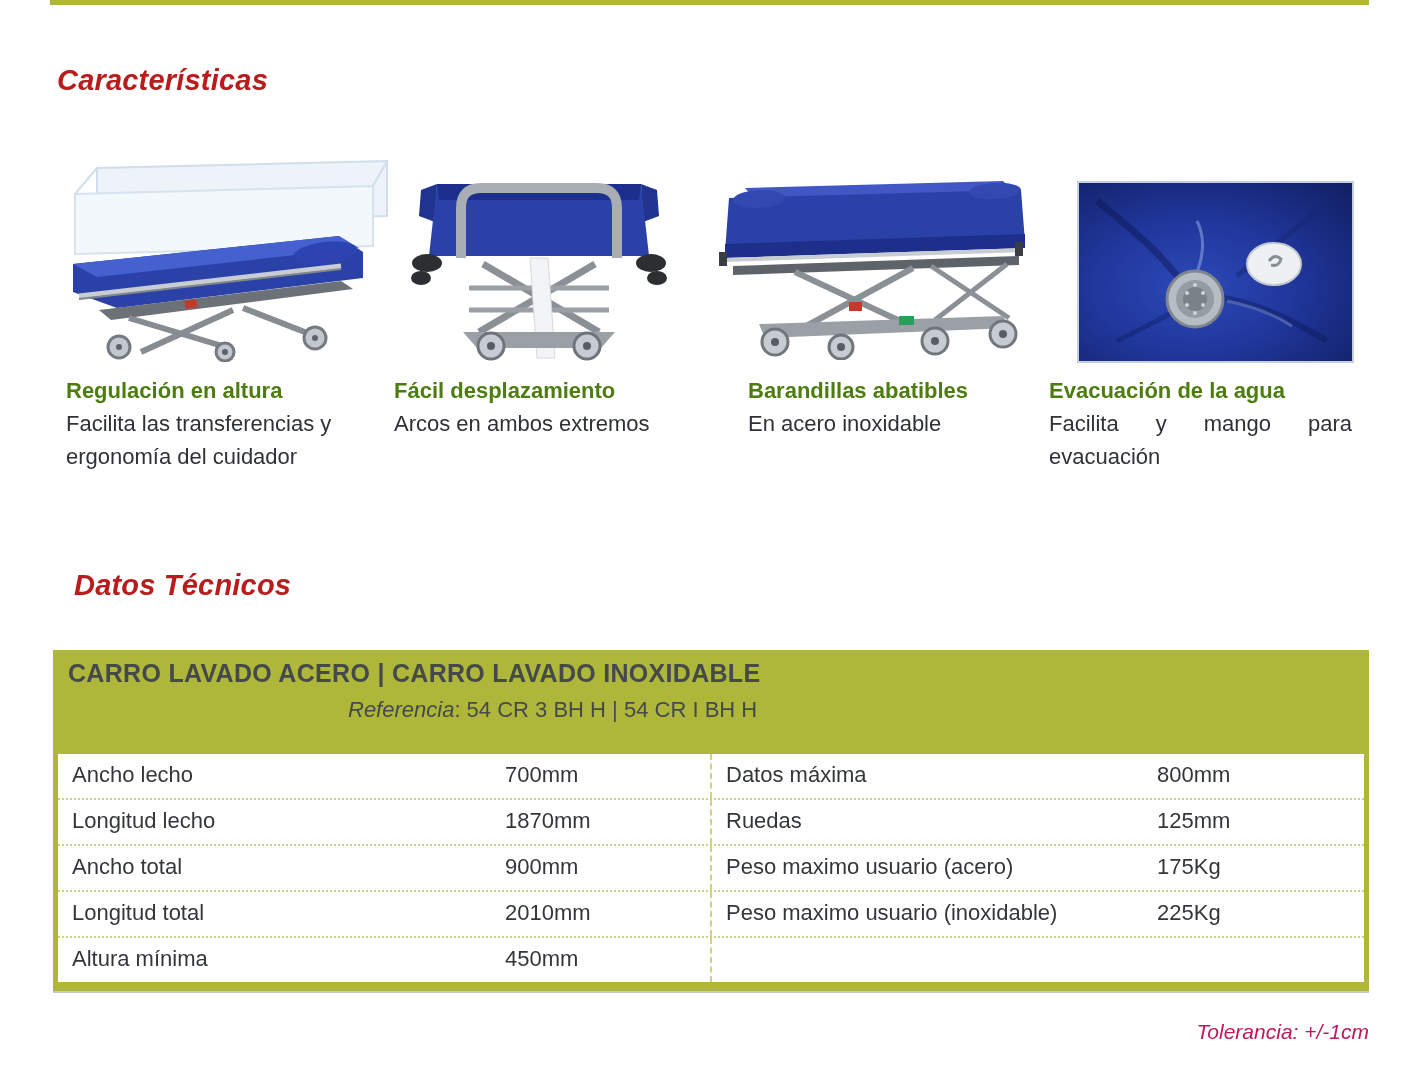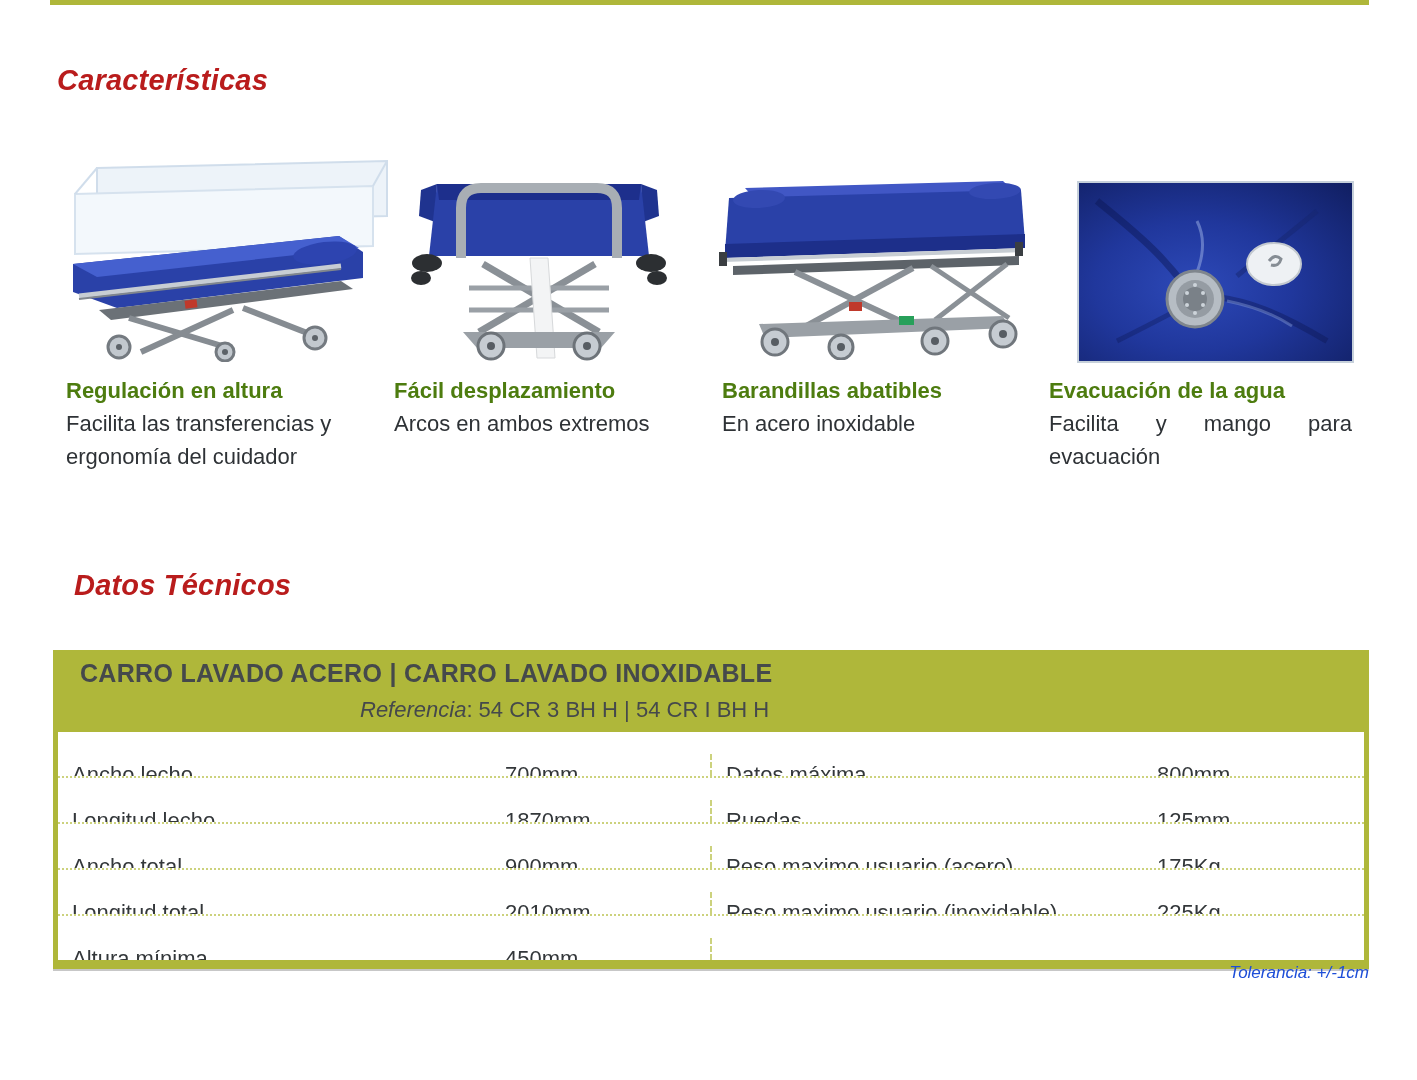--- a/index.html
+++ b/index.html
@@ -16,39 +16,39 @@
   #fig1{left:57px;top:160px;width:332px;height:202px;}
   #fig2{left:403px;top:160px;width:272px;height:202px;}
   #fig3{left:703px;top:166px;width:334px;height:194px;}
   #fig4{left:1077px;top:181px;width:277px;height:182px;}
   figure svg{display:block;width:100%;height:100%;}
 
   .caption{position:absolute;top:374px;font-size:22px;line-height:33px;color:#2e3236;}
   .caption .cap-title{font-weight:700;color:#4d7c0f;}
   #cap1{left:66px;width:322px;}
   #cap2{left:394px;width:300px;}
-  #cap3{left:722px;width:300px;}
+  #cap3{left:748px;width:300px;}
   #cap4{left:1049px;width:303px;}
   #cap4 .cap-desc{text-align:justify;}
 
   .spec-table{position:absolute;left:53px;top:650px;width:1316px;
               box-shadow:0 2px 0 rgba(130,130,130,.45);}
-  .thead{background:#afb73a;height:82px;color:#45494b;box-sizing:border-box;padding-left:12px;}
+  .thead{background:#afb73a;height:104px;color:#45494b;box-sizing:border-box;}
   .thead-line1{padding:8px 0 0 15px;font-size:25px;font-weight:700;line-height:30px;letter-spacing:.3px;}
   .thead-line2{padding-left:295px;font-size:22px;line-height:27px;margin-top:8px;}
   .thead-line2 .ref-label{font-style:italic;}
   .tbody{border-left:5px solid #afb73a;border-right:5px solid #afb73a;background:#ffffff;}
   .trow{display:grid;grid-template-columns:447px 205px 447px auto;height:44px;}
   .trow + .trow{border-top:2px dotted #ccd27d;}
-  .cell{font-size:22px;line-height:42px;color:#33373a;white-space:nowrap;overflow:hidden;margin-top:22px;}
+  .cell{font-size:22px;line-height:42px;color:#33373a;white-space:nowrap;overflow:hidden;}
   .cell.lab{padding-left:14px;}
   .cell.rsep{border-left:2px dashed #ccd27d;}
   .tfoot-bar{height:9px;background:#afb73a;}
 
-  .tolerance{position:absolute;right:48px;top:963px;font-size:17px;font-style:italic;color:#1d4ed8;}
+  .tolerance{position:absolute;right:48px;top:1020px;font-size:21px;font-style:italic;color:#be185d;}
 </style>
 </head>
 <body>
 
 <div class="page">
 
   <div class="top-rule"></div>
 
   <div class="section-title" id="title-caracteristicas">Características</div>
 

